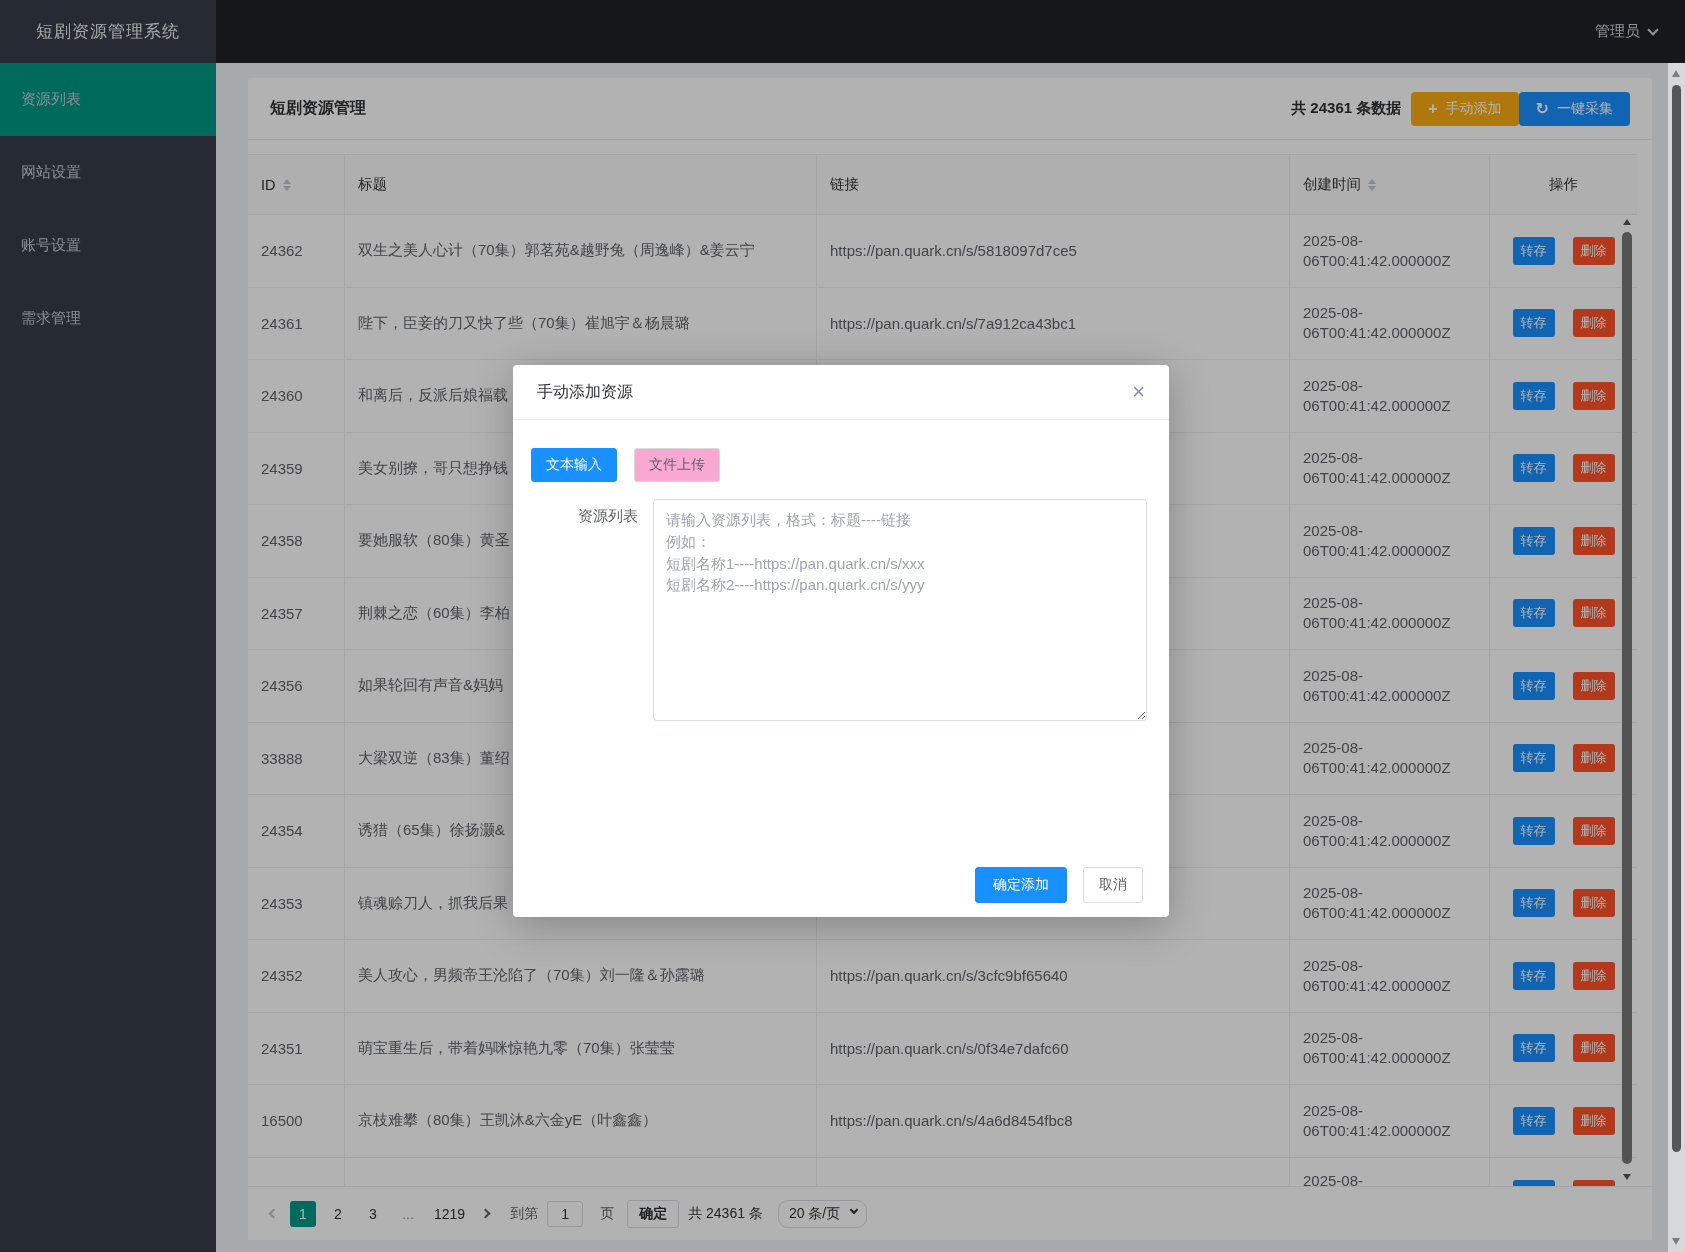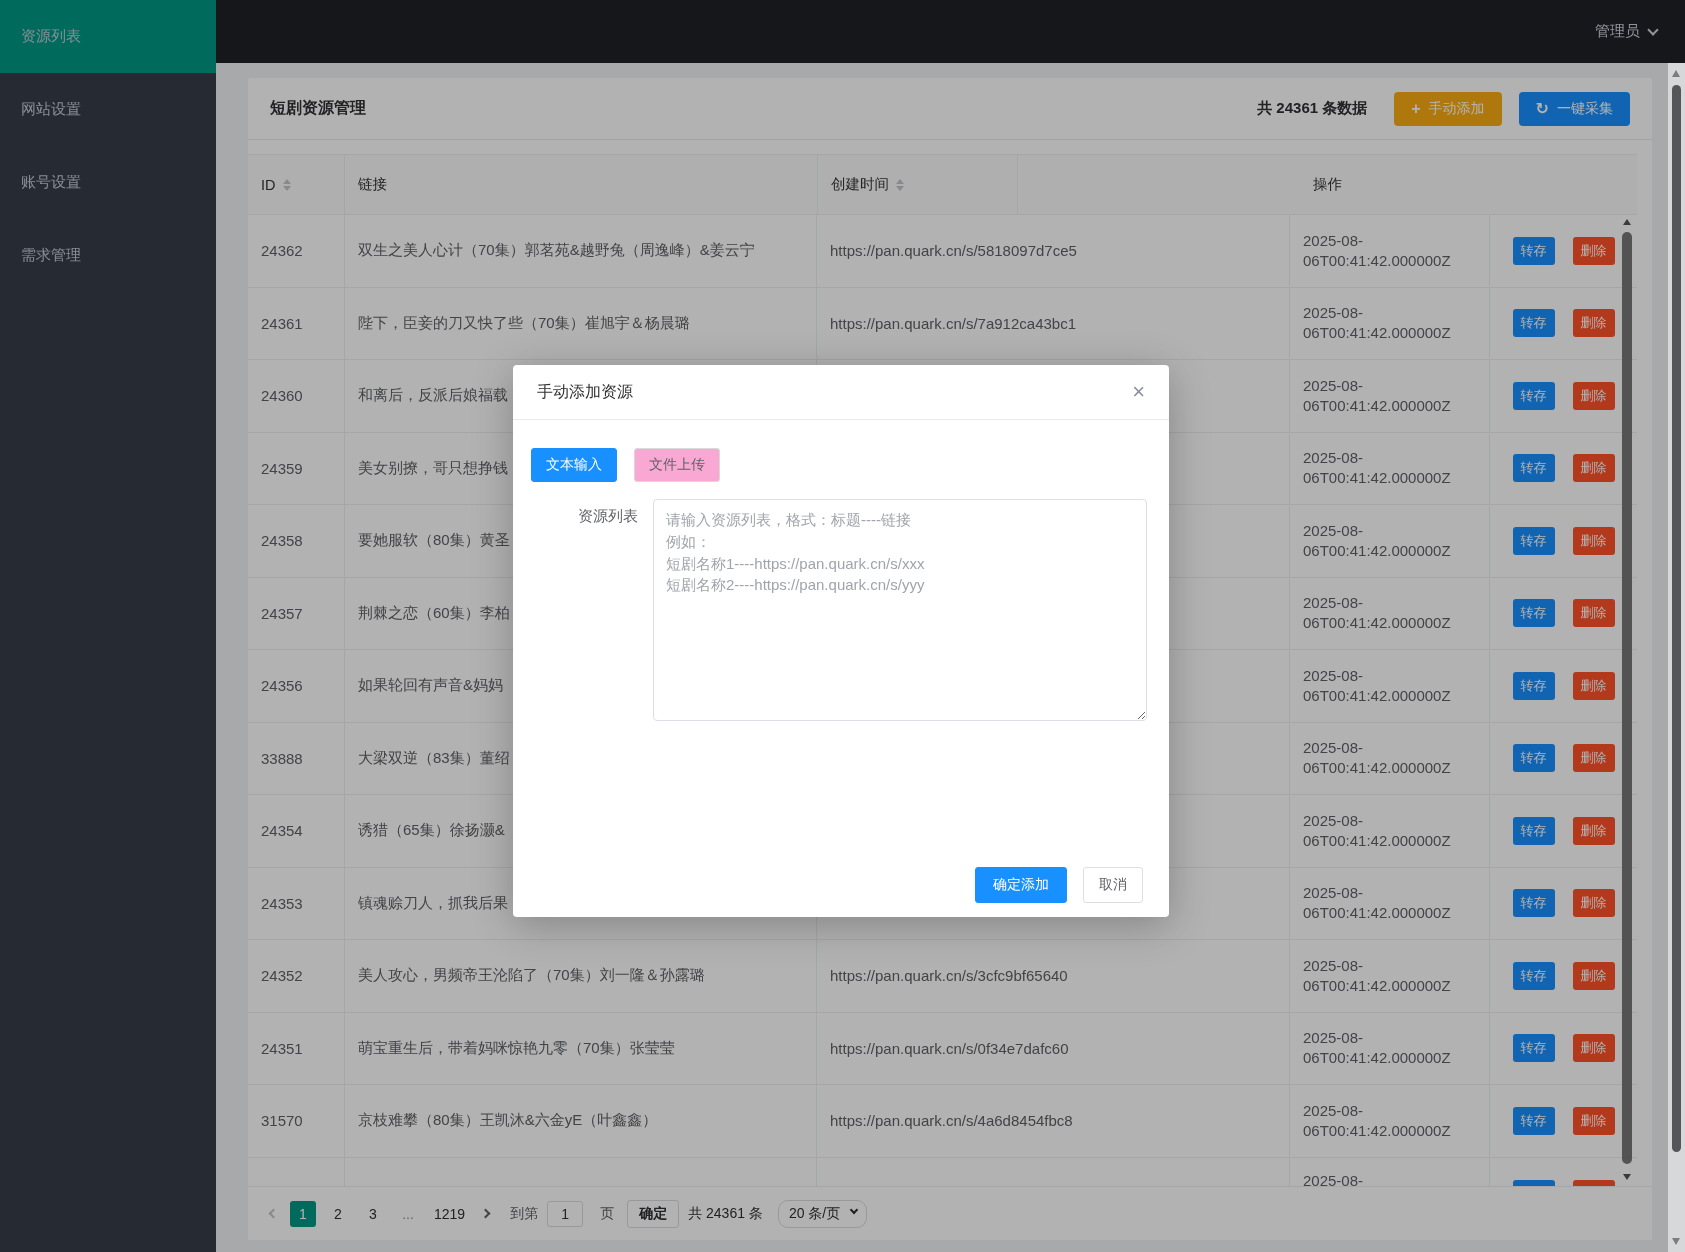--- a/index.html
+++ b/index.html
@@ -22,21 +22,21 @@
   .sidebar{position:absolute;left:0;top:0;bottom:0;width:216px;background:#373d49;z-index:3;}
   .sidebar-title{height:63px;display:flex;align-items:center;justify-content:center;color:#eef0f3;font-size:17px;letter-spacing:1px;}
   .menu-item{height:73px;display:flex;align-items:center;padding-left:21px;font-size:15px;color:#c3cbd6;cursor:pointer;}
   .menu-item.active{background:var(--teal);}
 
   
   .content{position:absolute;left:216px;top:63px;right:0;bottom:0;background:#f0f2f5;}
   .card{position:absolute;left:32px;top:15px;width:1404px;height:1162px;background:#fff;border-radius:2px;}
   .card-header{height:62px;display:flex;align-items:center;padding:0 22px;border-bottom:1px solid #e8eaec;justify-content:center;}
   .page-title{font-size:16px;font-weight:bold;color:var(--txt);}
-  .header-right{margin-left:auto;display:flex;align-items:center;gap:17px;}
+  .header-right{margin-left:auto;display:flex;align-items:center;}
   .total-text{font-size:15px;font-weight:600;color:var(--txt);margin-right:10px;}
   .btn{display:inline-flex;align-items:center;gap:8px;border:none;color:#fff;font-size:14px;height:34px;padding:0 17px;border-radius:4px;cursor:pointer;}
   .btn-orange{background:var(--orange);}
   .btn-blue{background:var(--blue);}
   .btn .ic{font-size:16px;font-weight:bold;line-height:1;}
 
   
   .table-wrap{position:absolute;left:0;top:76px;right:15px;bottom:54px;overflow:hidden;}
   .trow,.thead{display:flex;width:100%;}
   .thead{height:61px;background:#fbfbfc;border-top:1px solid var(--border);}
@@ -114,20 +114,21 @@
 <div id="page">
 
   <div class="topbar">
     <div class="user-menu">
       <span>管理员</span>
       <span class="chev down"></span>
     </div>
   </div>
 
   <div class="sidebar">
+    <div class="sidebar-title">短剧资源管理系统</div>
 
       <div class="menu-item active">
         <span>资源列表</span>
       </div>
 
       <div class="menu-item">
         <span>网站设置</span>
       </div>
 
       <div class="menu-item">
@@ -160,20 +161,21 @@
 
       <div class="table-wrap">
         <div class="thead">
           <div class="th col-id">
             <span>ID</span>
             <span class="sort">
                 <i class="up"></i>
                 <i class="dn"></i>
               </span>
           </div>
+          <div class="th col-title">标题</div>
           <div class="th col-link">链接</div>
           <div class="th col-created">
             <span>创建时间</span>
             <span class="sort">
                 <i class="up"></i>
                 <i class="dn"></i>
               </span>
           </div>
           <div class="th col-actions">操作</div>
         </div>
@@ -364,21 +366,21 @@
                 <div>06T00:41:42.000000Z</div>
               </div>
             </div>
             <div class="td col-actions">
               <button class="mini-btn mini-save">转存</button>
               <button class="mini-btn mini-del">删除</button>
             </div>
           </div>
 
           <div class="trow">
-            <div class="td col-id">31570</div>
+            <div class="td col-id">16500</div>
             <div class="td col-title">京枝难攀（80集）王凯沐&amp;六金yE（叶鑫鑫）</div>
             <div class="td col-link">https://pan.quark.cn/s/4a6d8454fbc8</div>
             <div class="td col-created created-lines">
               <div>
                 <div>2025-08-</div>
                 <div>06T00:41:42.000000Z</div>
               </div>
             </div>
             <div class="td col-actions">
               <button class="mini-btn mini-save">转存</button>

